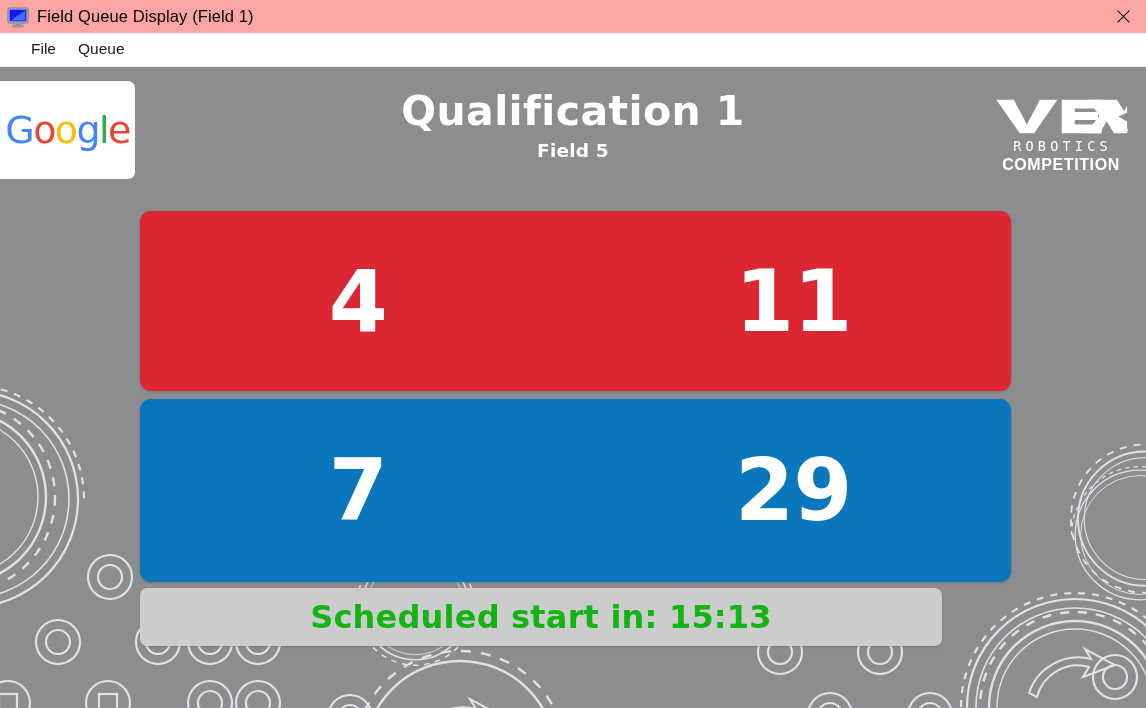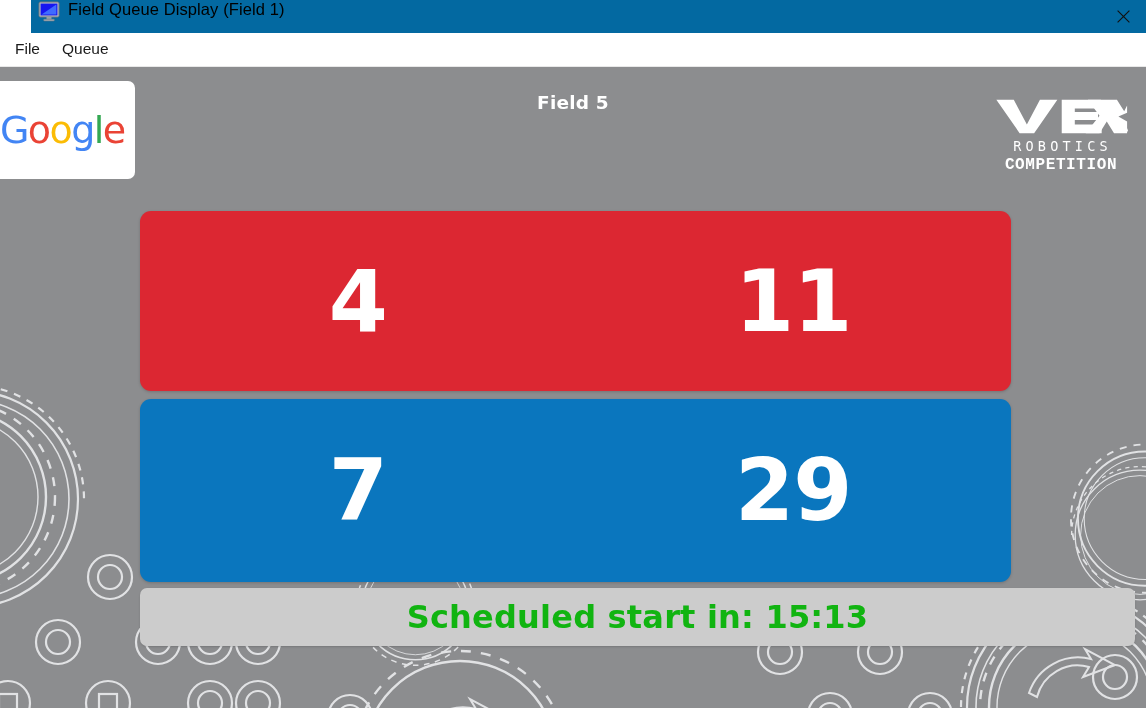--- a/index.html
+++ b/index.html
@@ -17,25 +17,25 @@
     width: 1146px;
     height: 708px;
     background: #ffffff;
     display: flex;
     flex-direction: column;
   }
 
   
   #title-bar {
     height: 33px;
-    background: #0369a1;
-    display: flex;
+    background: #fca5a5;
+    display: flex;
+    align-items: center;
     flex: 0 0 33px;
     position: relative;
-    margin-left: 31px;
   }
   #title-bar-icon {
     width: 22px;
     height: 22px;
     margin-left: 7px;
     margin-right: 8px;
     flex: 0 0 22px;
     display: block;
   }
   #title-bar-text {
@@ -55,21 +55,21 @@
     cursor: pointer;
   }
 
   
   #menu-bar {
     height: 34px;
     flex: 0 0 34px;
     background: #ffffff;
     display: flex;
     align-items: center;
-    padding-left: 4px;
+    padding-left: 20px;
     border-bottom: 1px solid #e8e8e8;
   }
   .menu-item {
     font-size: 15.5px;
     color: #1a1a1a;
     padding: 4px 11px 5px 11px;
     cursor: pointer;
     white-space: nowrap;
     font-family: "Liberation Sans", sans-serif;
   }
@@ -94,21 +94,21 @@
     position: absolute;
     left: 0px;
     top: 14px;
     width: 135px;
     height: 98px;
     background: #ffffff;
     border-top-right-radius: 7px;
     border-bottom-right-radius: 7px;
     display: flex;
     align-items: center;
-    justify-content: flex-start;
+    justify-content: center;
     overflow: hidden;
   }
   #sponsor-logo-text {
     font-size: 38px;
     font-family: "DejaVu Sans", sans-serif;
     letter-spacing: -1.6px;
     line-height: 1;
     white-space: nowrap;
   }
   .g-b { color: #4285F4; }
@@ -156,21 +156,21 @@
     letter-spacing: 4.2px;
     font-family: "DejaVu Sans Mono", monospace;
     margin-top: 3px;
     margin-left: 3px;
   }
   #vex-competition {
     font-size: 16px;
     font-weight: bold;
     color: #ffffff;
     letter-spacing: 0.6px;
-    font-family: Liberation Mono, monospace;
+    font-family: Liberation Sans, sans-serif;
     margin-top: 3px;
   }
 
   
   .alliance-panel {
     position: absolute;
     left: 140px;
     width: 871px;
     border-radius: 11px;
     display: flex;
@@ -196,21 +196,21 @@
     line-height: 1;
     font-family: "DejaVu Sans", sans-serif;
     letter-spacing: -1px;
   }
 
   
   #schedule-status-bar {
     position: absolute;
     left: 140px;
     top: 521px;
-    width: 995px;
+    width: 802px;
     height: 58px;
     background: #cccccc;
     border-radius: 7px;
     display: flex;
     align-items: center;
     justify-content: center;
     box-shadow: 0 1px 2px rgba(0,0,0,0.15);
   }
   #schedule-status-text {
     font-size: 32px;
@@ -309,20 +309,21 @@
         <use href="#ringSmall" x="830" y="648"></use>
         <use href="#ringSmall" x="930" y="648"></use>
       </g>
     </svg>
 
     <div id="sponsor-logo-card">
       <div id="sponsor-logo-text"><span class="g-b">G</span><span class="g-r">o</span><span class="g-y">o</span><span class="g-b">g</span><span class="g-g">l</span><span class="g-r">e</span></div>
     </div>
 
     <div id="match-header">
+      <div id="match-title">Qualification 1</div>
       <div id="match-subtitle">Field 5</div>
     </div>
 
     <div id="vex-logo">
       <svg id="vex-wordmark" viewBox="0 0 190 58">
         <path d="M6 8 L30 8 L48 42 L66 8 L90 8 L58 54 L38 54 Z" fill="#ffffff"></path>
         <path d="M96 8 L150 8 L150 20 L114 20 L114 25 L146 25 L146 36 L114 36 L114 42 L151 42 L151 54 L96 54 Z" fill="#ffffff"></path>
         <path d="M156 8 L176 8 L186 24 L190 16 L190 8 L190 8 L190 26 L178 31 L190 38 L190 54 L172 54 L162 38 L152 54 L133 54 L152 30 L136 8 Z" fill="#ffffff" transform="translate(-4,0)"></path>
         <circle cx="184" cy="50" r="3" fill="#ffffff"></circle>
       </svg>

